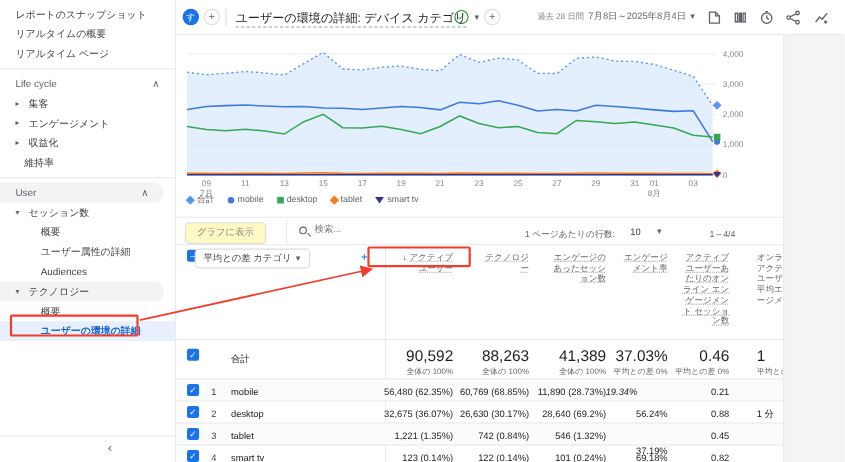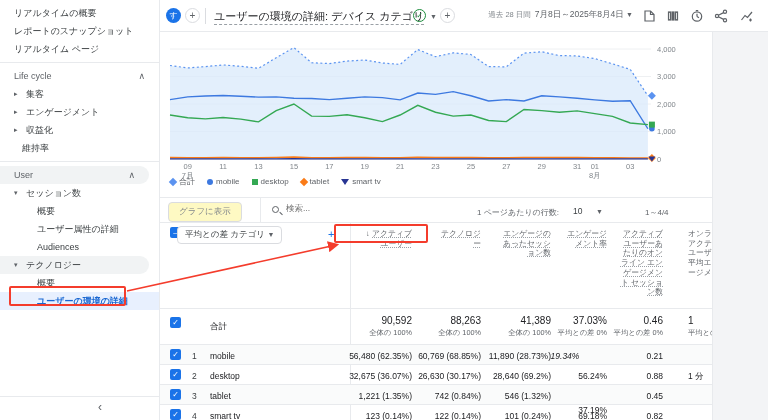--- a/index.html
+++ b/index.html
@@ -58,39 +58,39 @@
   .cb{position:absolute;left:10px;width:11px;height:11px;background:#1a73e8;border-radius:2px;color:#fff;font-size:8px;line-height:11px;text-align:center;cursor:pointer}
   #dim-btn{position:absolute;left:17px;top:3px;border:1px solid #dadce0;border-radius:4px;font-size:8.5px;color:#3c4043;padding:2px 7px;background:#fff;cursor:pointer;white-space:nowrap}
   #add-metric{position:absolute;left:168px;top:5px;color:#1a73e8;font-size:11px;cursor:pointer}
   .hcell{position:absolute;top:6px;font-size:7.8px;color:#5f6368;text-align:right;line-height:1.25;cursor:pointer}
   .hcell u{text-decoration:underline dotted 1px;text-decoration-color:#9aa0a6}
   .sort-arrow{color:#5f6368}
   .trow{position:absolute;left:0;width:600px}
   .num{position:absolute;left:32px;font-size:8.5px;color:#3c4043}
   .dlabel{position:absolute;left:50px;font-size:8.5px;color:#202124}
   .vcell{position:absolute;font-size:8.5px;color:#202124;text-align:right;white-space:nowrap}
-  .vmain{font-size:10px;color:#202124}
+  .vmain{font-size:14px;color:#202124}
   .vsub{font-size:7.3px;color:#5f6368;margin-top:2px}
   .rborder{border-top:1px solid #e8eaed}
   
   #gutter{position:absolute;left:552px;top:32px;width:56px;height:388px;background:#f3f4f6;border-left:1px solid #e8eaed;z-index:5}
   
   .anno-box{position:absolute;border:2px solid #f43c2c;border-radius:2px;z-index:10;pointer-events:none}
   #anno-arrow{position:absolute;left:0;top:0;width:768px;height:420px;z-index:10;pointer-events:none}
 </style>
 </head>
 <body>
 
 <div id="sidebar">
   <div id="sidebar-nav">
       <div class="sb-item">
+        <span>レポートのスナップショット</span>
+      </div>
+      <div class="sb-item">
         <span>リアルタイムの概要</span>
-      </div>
-      <div class="sb-item">
-        <span>レポートのスナップショット</span>
       </div>
       <div class="sb-item">
         <span>リアルタイム ページ</span>
       </div>
       <div class="sb-div"></div>
       <div class="sb-section">
         <span>Life cycle</span>
         <span class="caret">∧</span>
       </div>
       <div class="sb-item sb-parent">

